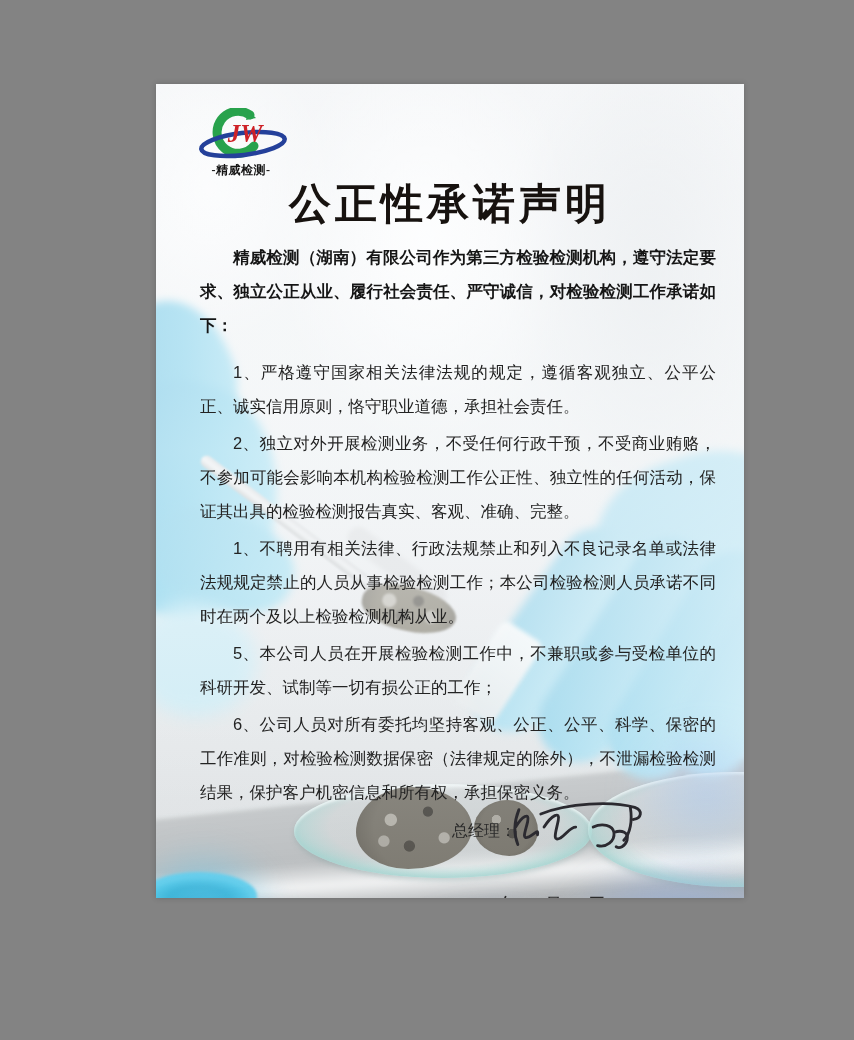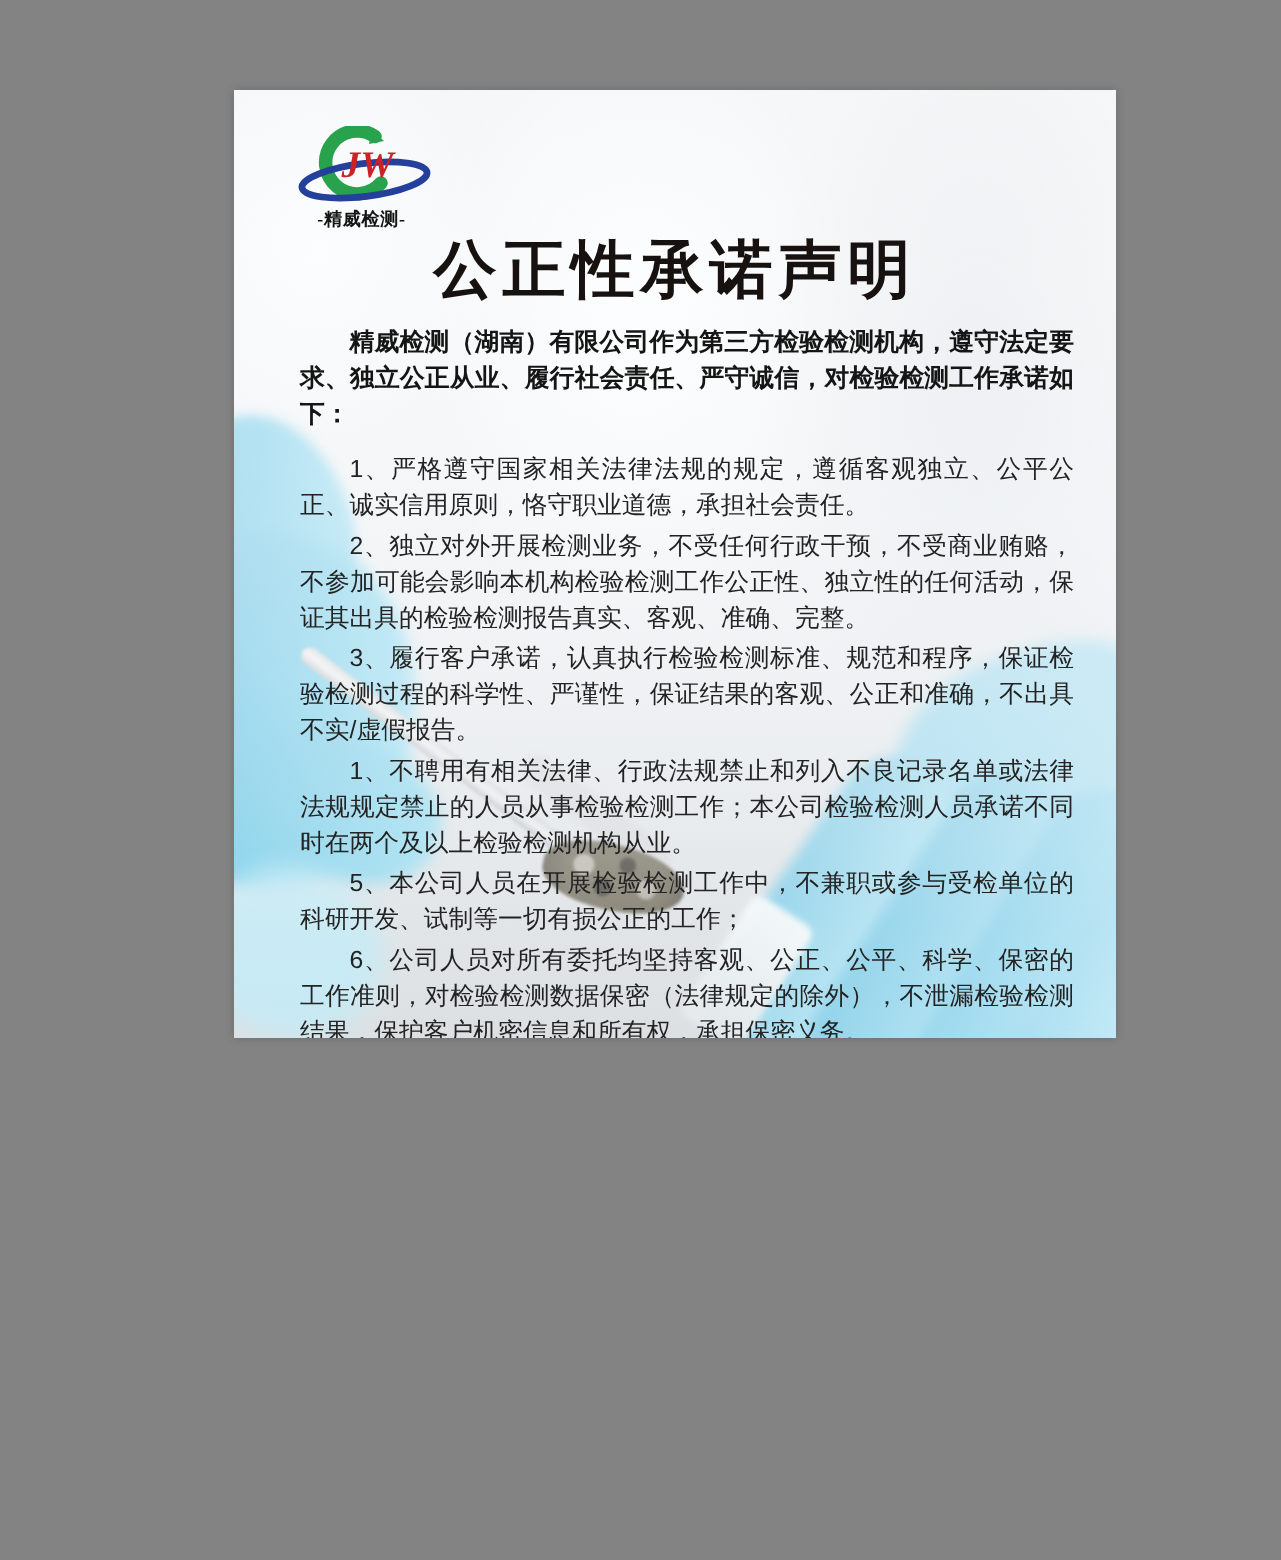--- a/index.html
+++ b/index.html
@@ -2,21 +2,21 @@
 <html><head>
 <meta charset="utf-8">
 <style>
   * { box-sizing: border-box; margin: 0; padding: 0; }
   html,body { width:854px; height:1040px; }
   body { background:#838383; font-family:"Liberation Sans", sans-serif; overflow:hidden; }
 
   .stage { position:relative; width:854px; height:1040px; background:#838383; }
 
   .page {
-    position:absolute; left:156px; top:60px; width:588px; height:632px;
+    position:absolute; left:156px; top:84px; width:588px; height:814px;
     background:#c4b5fd; overflow:hidden;
     box-shadow: inset 0 0 0 1px rgba(255,255,255,.55), 0 0 6px rgba(0,0,0,.18);
   }
 
   
   .photo { position:absolute; inset:0; overflow:hidden; }
   .photo > div { position:absolute; }
 
   .bg-base { inset:0; background:linear-gradient(180deg,#f0f2f4 0%,#eceff1 38%,#e8ebed 58%,#e3e6e8 72%,#dadddf 100%); }
   .curtain-a { left:120px; top:-60px; width:300px; height:430px; border-radius:50%;
@@ -121,21 +121,21 @@
       rgba(248,250,252,.5) 62%, rgba(246,249,251,.36) 76%, rgba(244,248,250,.18) 88%, rgba(244,248,250,.1) 100%); }
 
   
   .content { position:absolute; inset:0; z-index:5; }
   .logo-svg { position:absolute; left:42px; top:24px; width:90px; height:56px; }
   .brand { position:absolute; left:26px; top:78px; width:118px; text-align:center;
     font-family:"Liberation Serif", serif; font-weight:bold; font-size:12px; letter-spacing:.5px; color:#141414; }
   .title { position:absolute; left:0; right:0; top:92px; text-align:center;
     font-family:Liberation Sans, sans-serif; font-weight:bold; font-size:42px; letter-spacing:4px; color:#17120f; }
   .body-text { position:absolute; left:44px; right:28px; top:156px;
-    font-size:16.5px; line-height:24px; color:#232323; text-align:justify; }
+    font-size:16.5px; line-height:34px; color:#232323; text-align:justify; }
   .body-text p { text-indent:2em; margin:0 0 3px 0; }
   .body-text p.intro { font-weight:bold; color:#151515; margin-bottom:13px; }
   .sig-label { position:absolute; left:296px; top:737px; font-size:16px; color:#2a2a2a; }
   .signature-svg { position:absolute; left:352px; top:713px; width:142px; height:58; height:58px; }
   .doc-date { position:absolute; left:297px; top:808px; font-size:20px; letter-spacing:.5px; color:#2b2b2b; }
 </style>
 </head>
 <body>
 
 <div class="stage">
@@ -196,21 +196,20 @@
       </svg>
 
       <div class="brand">-精威检测-</div>
 
       <h1 class="title">公正性承诺声明</h1>
 
       <div class="body-text">
         <p class="intro">精威检测（湖南）有限公司作为第三方检验检测机构，遵守法定要求、独立公正从业、履行社会责任、严守诚信，对检验检测工作承诺如下：</p>
         <p>1、严格遵守国家相关法律法规的规定，遵循客观独立、公平公正、诚实信用原则，恪守职业道德，承担社会责任。</p>
         <p>2、独立对外开展检测业务，不受任何行政干预，不受商业贿赂，不参加可能会影响本机构检验检测工作公正性、独立性的任何活动，保证其出具的检验检测报告真实、客观、准确、完整。</p>
-        <p>3、履行客户承诺，认真执行检验检测标准、规范和程序，保证检验检测过程的科学性、严谨性，保证结果的客观、公正和准确，不出具不实/虚假报告。</p>
         <p>1、不聘用有相关法律、行政法规禁止和列入不良记录名单或法律法规规定禁止的人员从事检验检测工作；本公司检验检测人员承诺不同时在两个及以上检验检测机构从业。</p>
         <p>5、本公司人员在开展检验检测工作中，不兼职或参与受检单位的科研开发、试制等一切有损公正的工作；</p>
         <p>6、公司人员对所有委托均坚持客观、公正、公平、科学、保密的工作准则，对检验检测数据保密（法律规定的除外），不泄漏检验检测结果，保护客户机密信息和所有权，承担保密义务。</p>
       </div>
 
       <div class="sig-label">总经理：</div>
 
       <svg class="signature-svg" viewBox="0 0 130 50" xmlns="http://www.w3.org/2000/svg">
         <g fill="none" stroke="#2b2a30" stroke-width="2.6" stroke-linecap="round" stroke-linejoin="round">
           <path d="M10,10 C6,20 5,32 9,42 M7,26 C13,16 20,12 18,21 C16,30 12,38 19,35 C25,32 28,27 27,33"></path>

